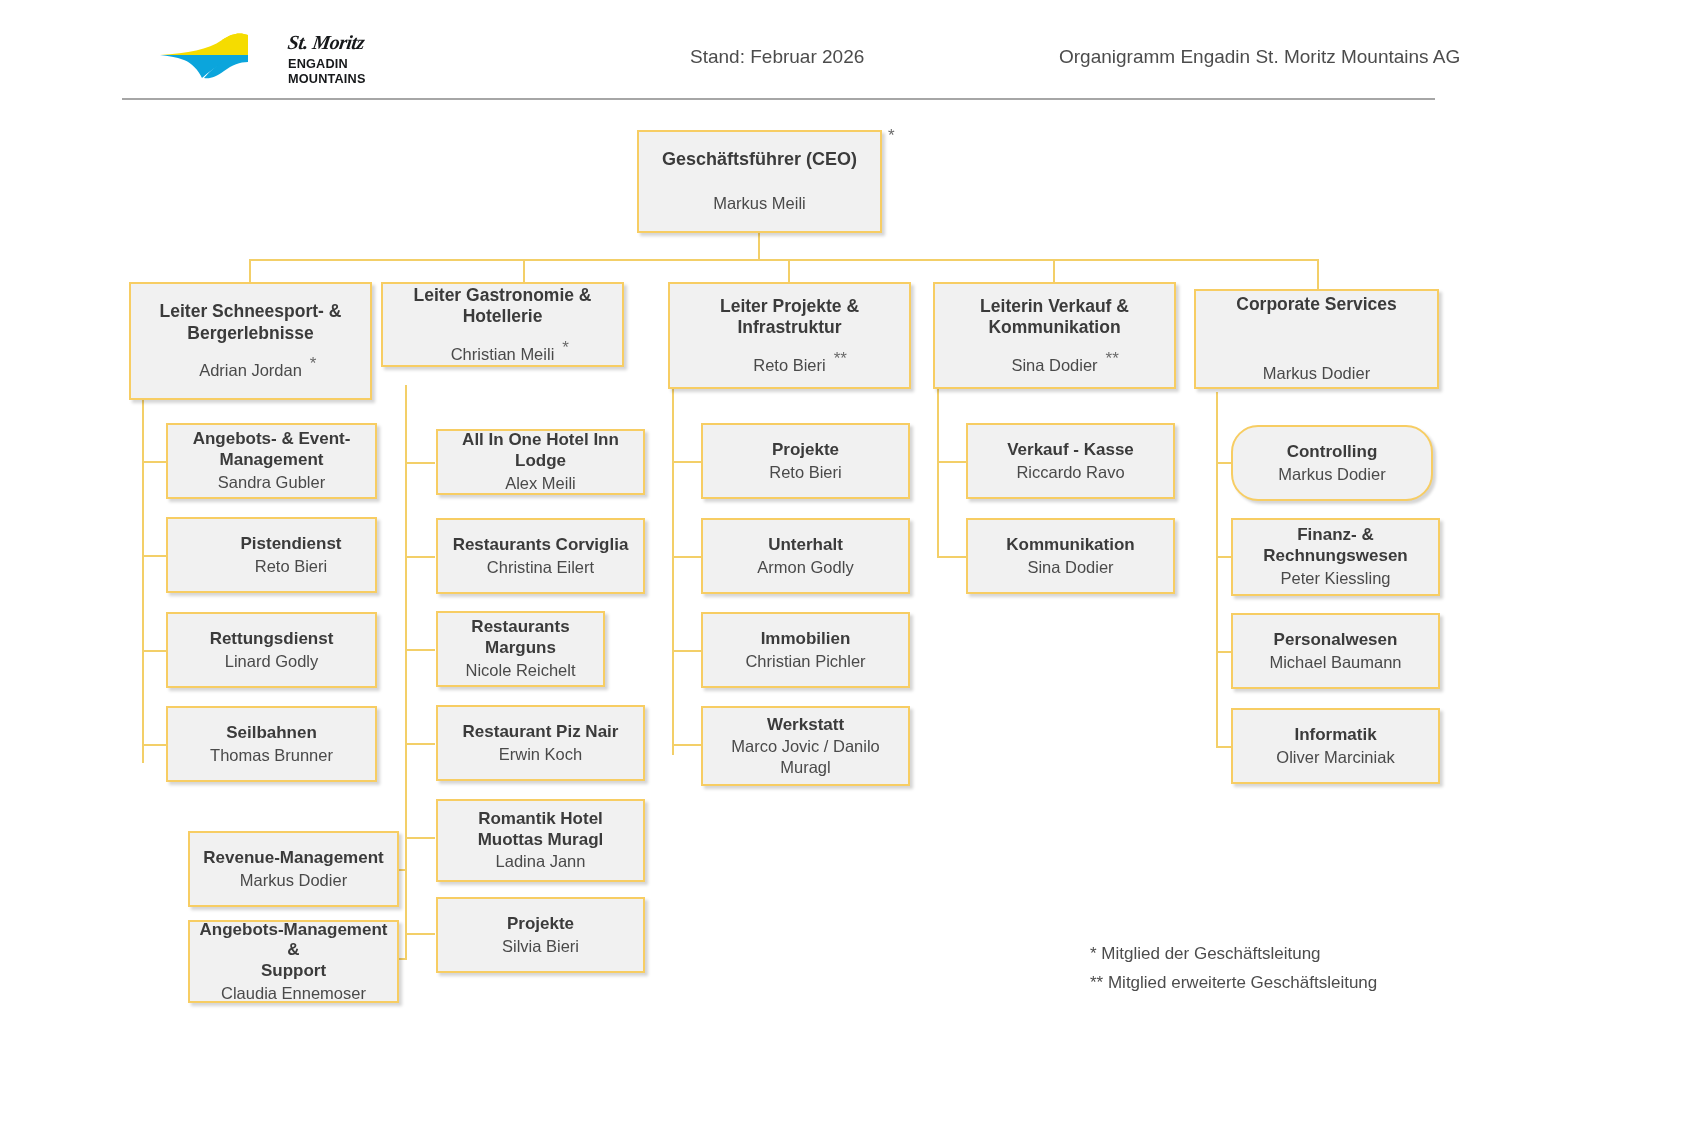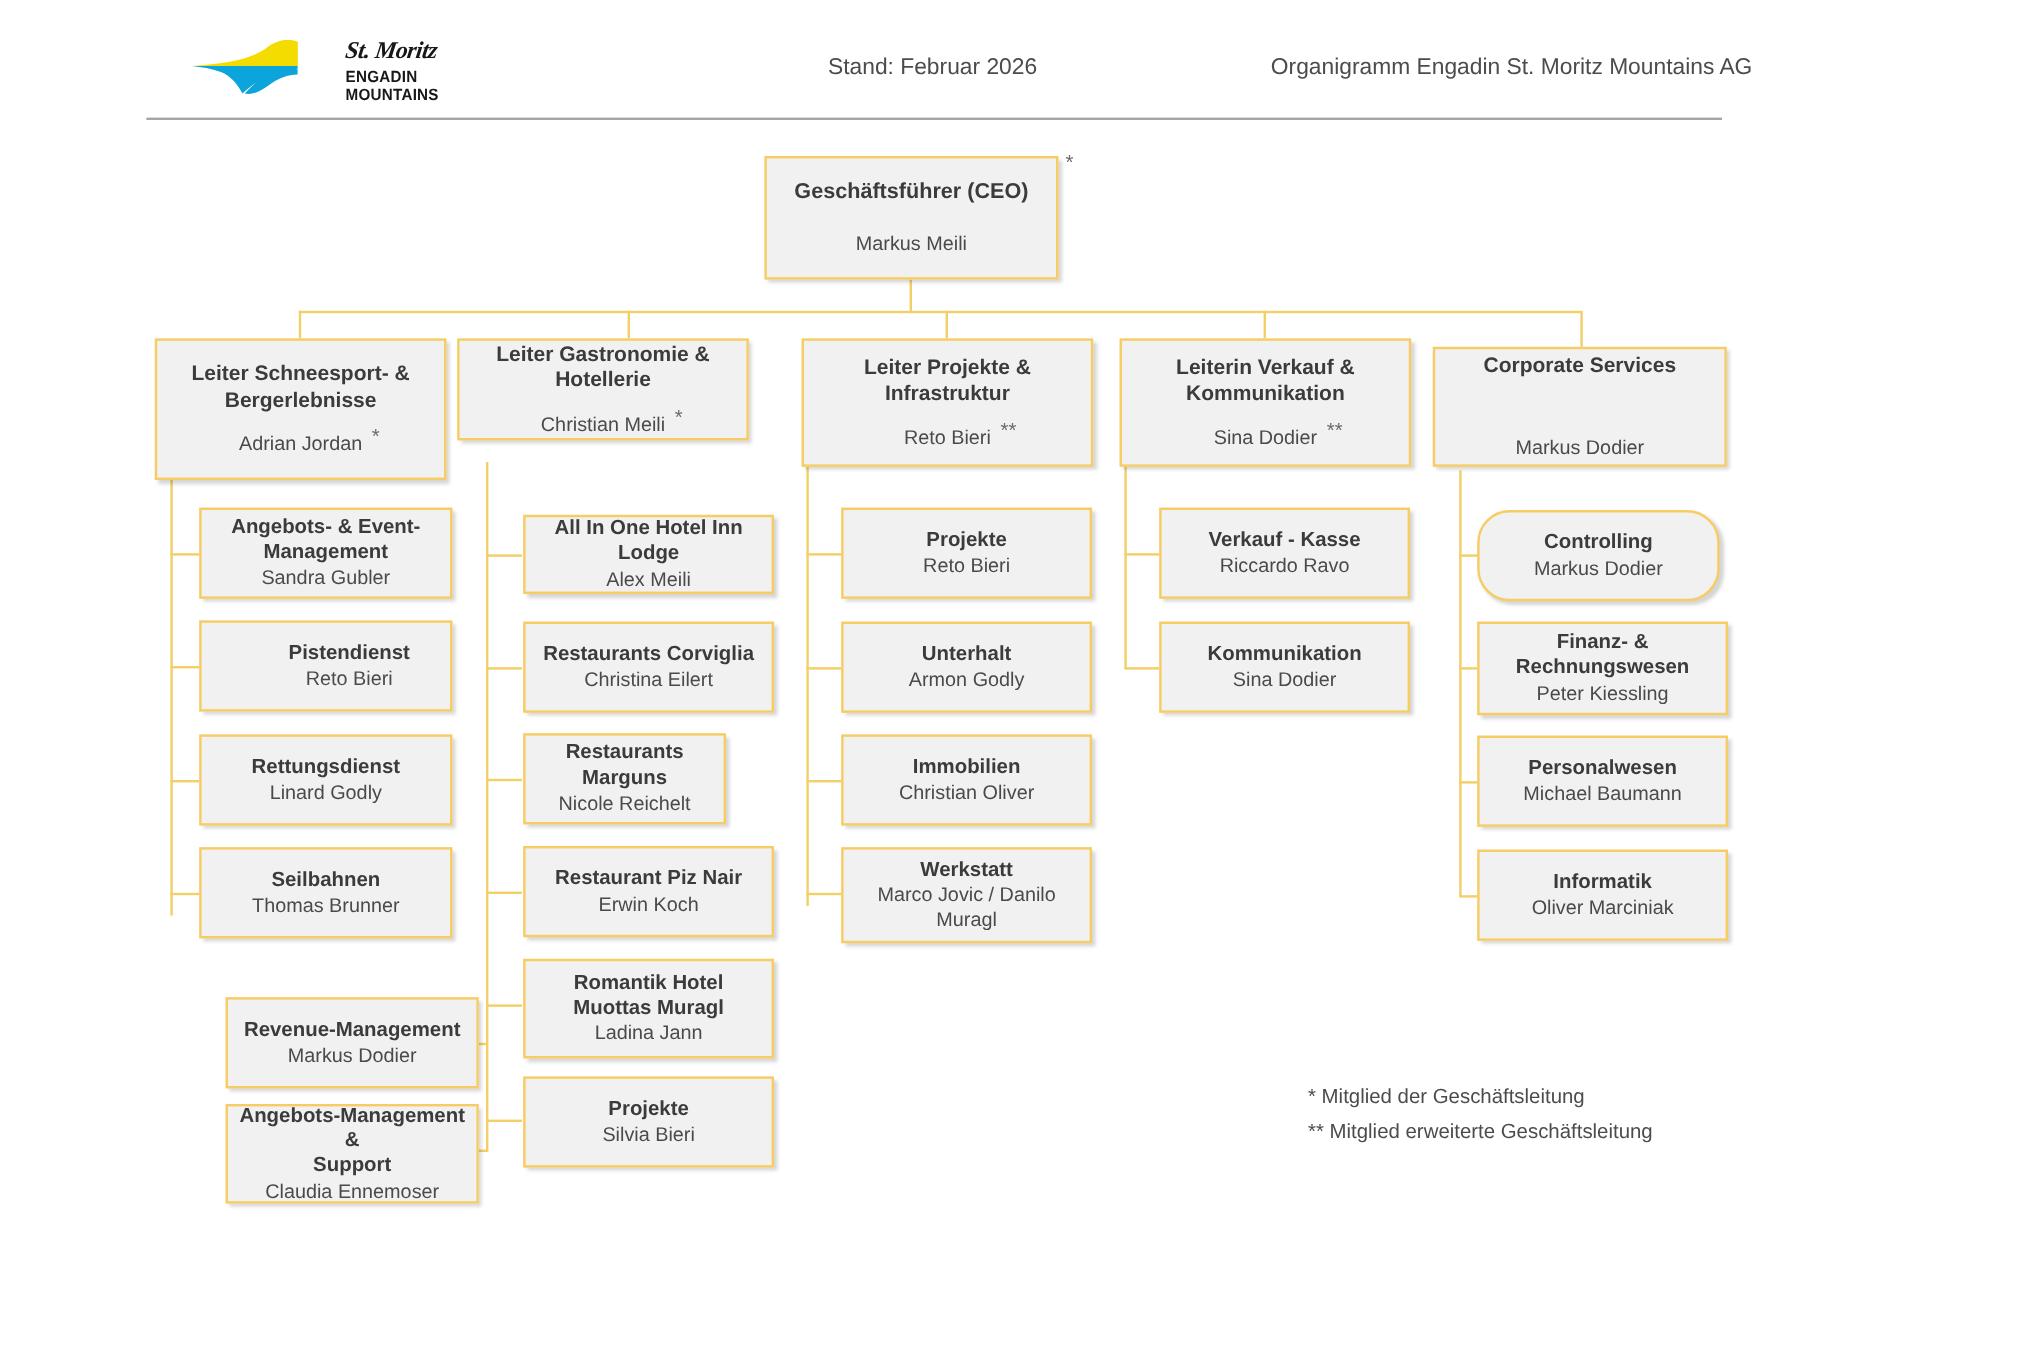--- a/index.html
+++ b/index.html
@@ -72,21 +72,21 @@
   .node.ceo .t { font-size: 18px; }
   .node.ceo .n { margin-top: 22px; }
   .star {
     font-size: 17px; color: #6a6a6a;
     position: absolute; top: -7px; left: 100%;
     margin-left: 8px; white-space: nowrap;
   }
   .child .n { margin-top: 1px; }
 
   
-  .legend { position: absolute; left: 1090px; top: 900px; }
+  .legend { position: absolute; left: 1090px; top: 940px; }
   .legend div {
     font-size: 17px; color: #4c4c4c;
     line-height: 1.7; white-space: nowrap;
   }
 </style>
 </head>
 <body>
 
 <div id="page">
 
@@ -252,21 +252,21 @@
   <div class="node child" style="left:701px; top:423px; width:209px; height:76px;">
     <div class="t">Projekte</div>
     <div class="n">Reto Bieri</div>
   </div>
   <div class="node child" style="left:701px; top:518px; width:209px; height:76px;">
     <div class="t">Unterhalt</div>
     <div class="n">Armon Godly</div>
   </div>
   <div class="node child" style="left:701px; top:612px; width:209px; height:76px;">
     <div class="t">Immobilien</div>
-    <div class="n">Christian Oliver</div>
+    <div class="n">Christian Pichler</div>
   </div>
   <div class="node child" style="left:701px; top:706px; width:209px; height:80px;">
     <div class="t">Werkstatt</div>
     <div class="n">Marco Jovic / Danilo Muragl</div>
   </div>
 
   <div class="node child" style="left:966px; top:423px; width:209px; height:76px;">
     <div class="t">Verkauf - Kasse</div>
     <div class="n">Riccardo Ravo</div>
   </div>

